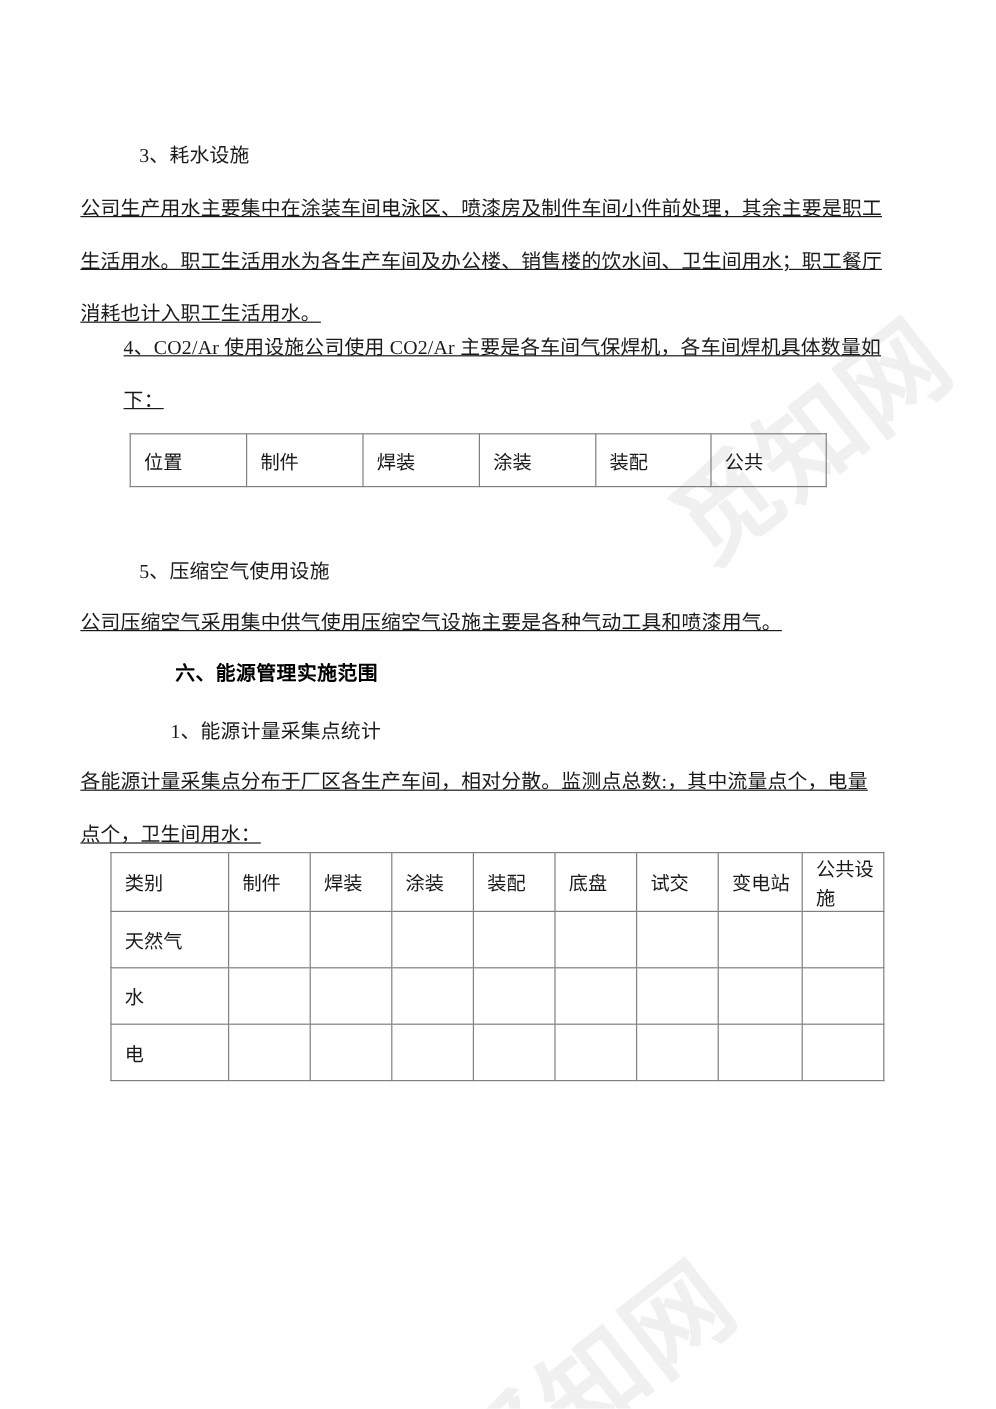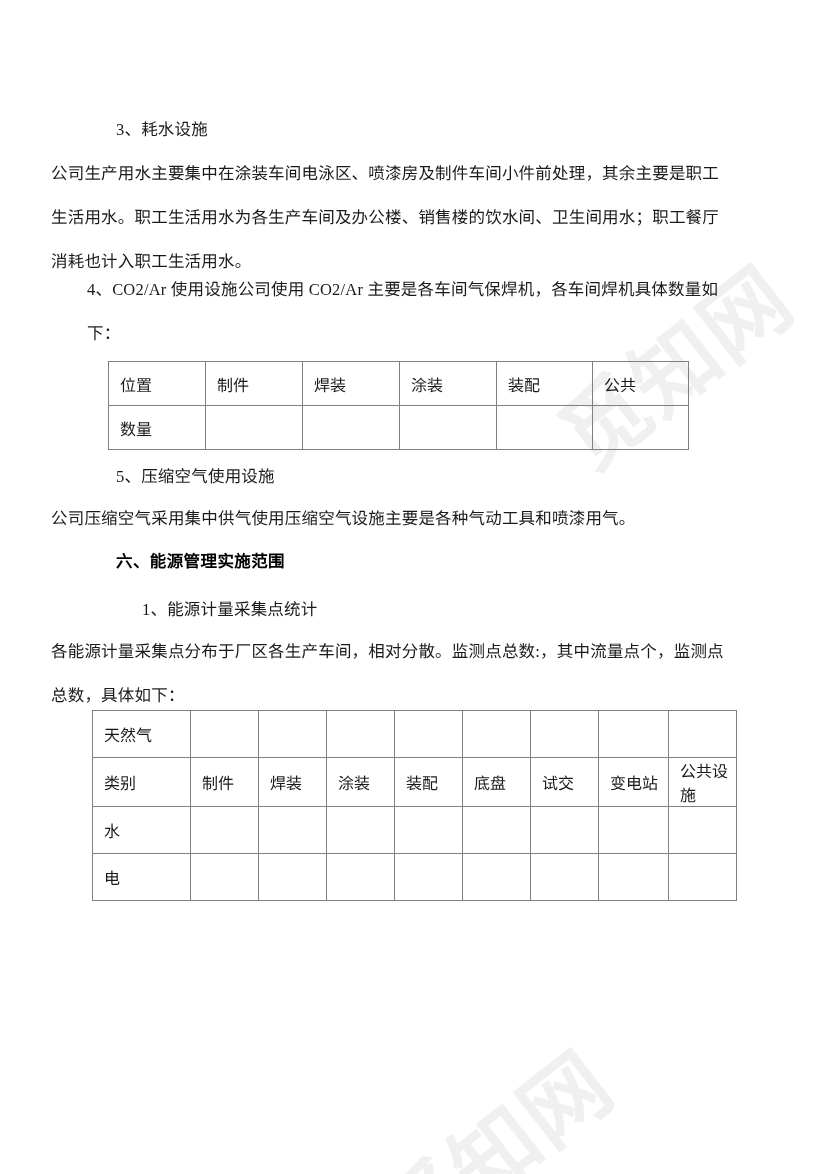--- a/index.html
+++ b/index.html
@@ -59,22 +59,23 @@
     right: 0;
   }
   p.para {
     margin: 0;
     font-size: 16.5px;
     line-height: 44px;
     color: #1a1a1a;
     letter-spacing: 0.2px;
   }
   .indent {
-    padding-left: 51px;
+    padding-left: 67px;
     padding-right: 95px;
+    text-decoration: underline;
   }
   .indent-tight {
     padding-left: 116px;
     padding-right: 95px;
   }
   .heading {
     font-weight: 700;
     font-size: 16.5px;
     line-height: 44px;
     margin: 0;
@@ -142,85 +143,77 @@
       </colgroup>
       <tbody>
         <tr>
           <td>位置</td>
           <td>制件</td>
           <td>焊装</td>
           <td>涂装</td>
           <td>装配</td>
           <td>公共</td>
         </tr>
-        <tr>
-          <td>数量</td>
-          <td></td>
-          <td></td>
-          <td></td>
-          <td></td>
-          <td></td>
-        </tr>
       </tbody>
     </table>
 
     <div class="block" style="top:455px;">
       <p class="para indent-tight">5、压缩空气使用设施</p>
     </div>
     <div class="block" style="top:497px;">
       <p class="para indent">公司压缩空气采用集中供气使用压缩空气设施主要是各种气动工具和喷漆用气。</p>
     </div>
 
-    <div class="block" style="top:540px;">
+    <div class="block" style="top:540px;margin-left:30px;">
       <p class="heading">六、能源管理实施范围</p>
     </div>
 
     <div class="block" style="top:588px;margin-left:26px;">
       <p class="para indent-tight">1、能源计量采集点统计</p>
     </div>
     <div class="block" style="top:630px;">
-      <p class="para indent">各能源计量采集点分布于厂区各生产车间，相对分散。监测点总数:，其中流量点个，监测点总数，具体如下：</p>
+      <p class="para indent">各能源计量采集点分布于厂区各生产车间，相对分散。监测点总数:，其中流量点个，电量点个，卫生间用水：</p>
     </div>
 
     <table class="doc-table" id="table-points">
       <colgroup>
         <col style="width:98px">
           <col style="width:68px">
           <col style="width:68px">
         <col style="width:68px">
           <col style="width:68px">
           <col style="width:68px">
         <col style="width:68px">
           <col style="width:70px">
           <col style="width:68px">
       </colgroup>
       <tbody>
-        <tr>
-          <td>天然气</td>
-          <td></td>
-          <td></td>
-          <td></td>
-          <td></td>
-          <td></td>
-          <td></td>
-          <td></td>
-          <td></td>
-        </tr>
         <tr>
           <td>类别</td>
           <td>制件</td>
           <td>焊装</td>
           <td>涂装</td>
           <td>装配</td>
           <td>底盘</td>
           <td>试交</td>
           <td>变电站</td>
           <td>公共设施</td>
         </tr>
         <tr>
+          <td>天然气</td>
+          <td></td>
+          <td></td>
+          <td></td>
+          <td></td>
+          <td></td>
+          <td></td>
+          <td></td>
+          <td></td>
+        </tr>
+        <tr>
           <td>水</td>
           <td></td>
           <td></td>
           <td></td>
           <td></td>
           <td></td>
           <td></td>
           <td></td>
           <td></td>
         </tr>

